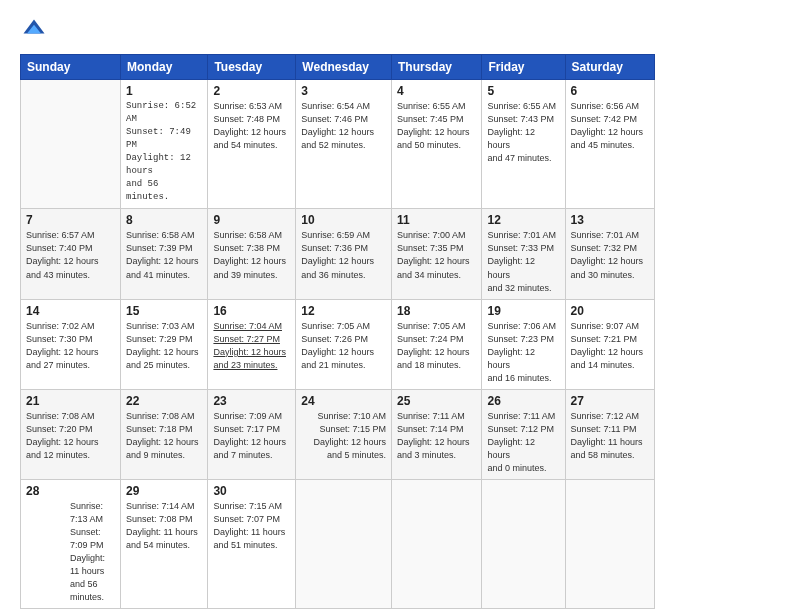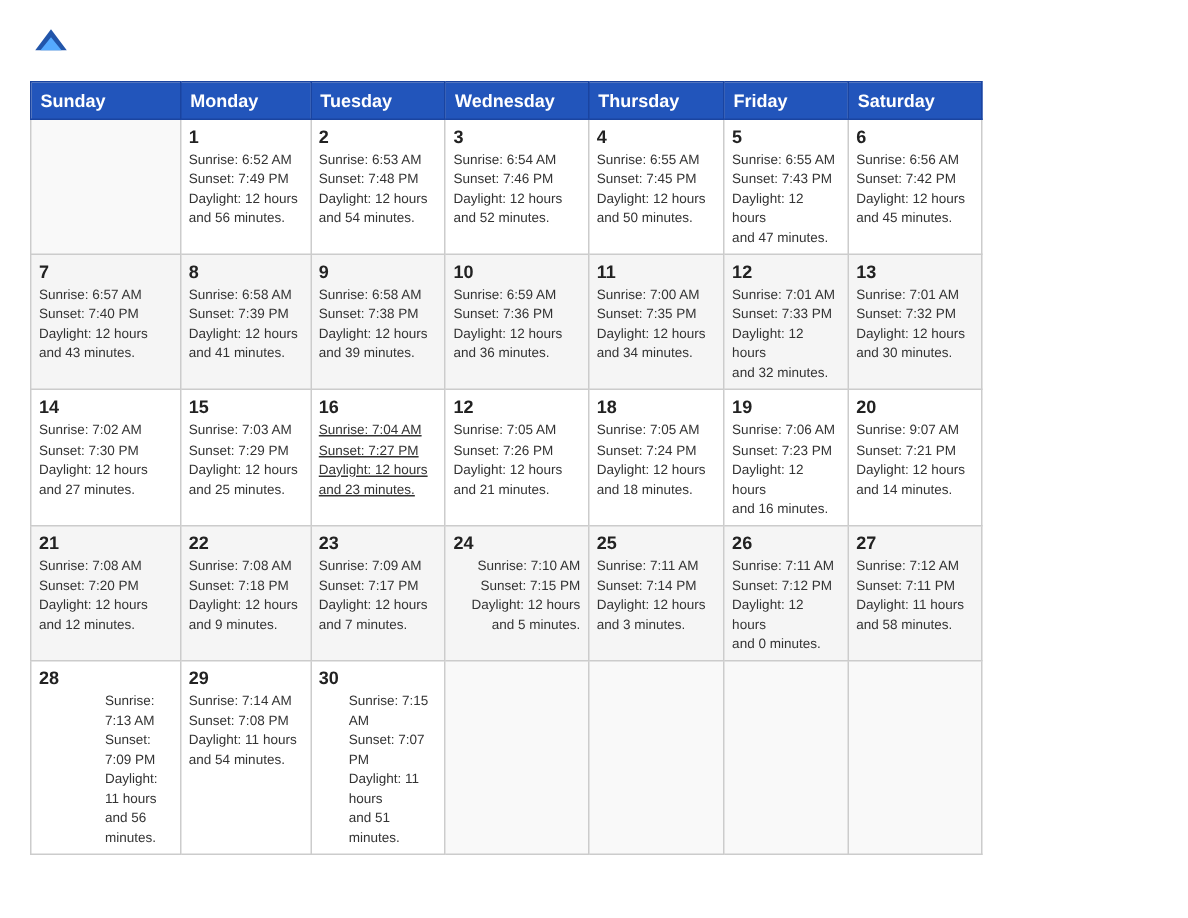--- a/index.html
+++ b/index.html
@@ -123,21 +123,21 @@
           <th>Thursday</th>
           <th>Friday</th>
           <th>Saturday</th>
         </tr>
     </thead>
     <tbody id="calendar-body">
     <tr>
           <td class="empty"></td>
           <td>
             <div class="day-num">1</div>
-            <div class="day-info" style="white-space: pre-line;">Sunrise: 6:52 AM
+            <div class="day-info" style="white-space: pre-line; font-family: Liberation Mono, monospace;">Sunrise: 6:52 AM
 Sunset: 7:49 PM
 Daylight: 12 hours
 and 56 minutes.</div>
           </td>
           <td>
             <div class="day-num">2</div>
             <div class="day-info" style="white-space: pre-line;">Sunrise: 6:53 AM
 Sunset: 7:48 PM
 Daylight: 12 hours
 and 54 minutes.</div>
@@ -334,21 +334,21 @@
           </td>
           <td>
             <div class="day-num">29</div>
             <div class="day-info" style="white-space: pre-line;">Sunrise: 7:14 AM
 Sunset: 7:08 PM
 Daylight: 11 hours
 and 54 minutes.</div>
           </td>
           <td>
             <div class="day-num">30</div>
-            <div class="day-info" style="white-space: pre-line; margin-left: 20px;">Sunrise: 7:15 AM
+            <div class="day-info" style="white-space: pre-line;">Sunrise: 7:15 AM
 Sunset: 7:07 PM
 Daylight: 11 hours
 and 51 minutes.</div>
           </td>
           <td class="empty"></td>
           <td class="empty"></td>
           <td class="empty"></td>
           <td class="empty"></td>
         </tr>
       </tbody>

